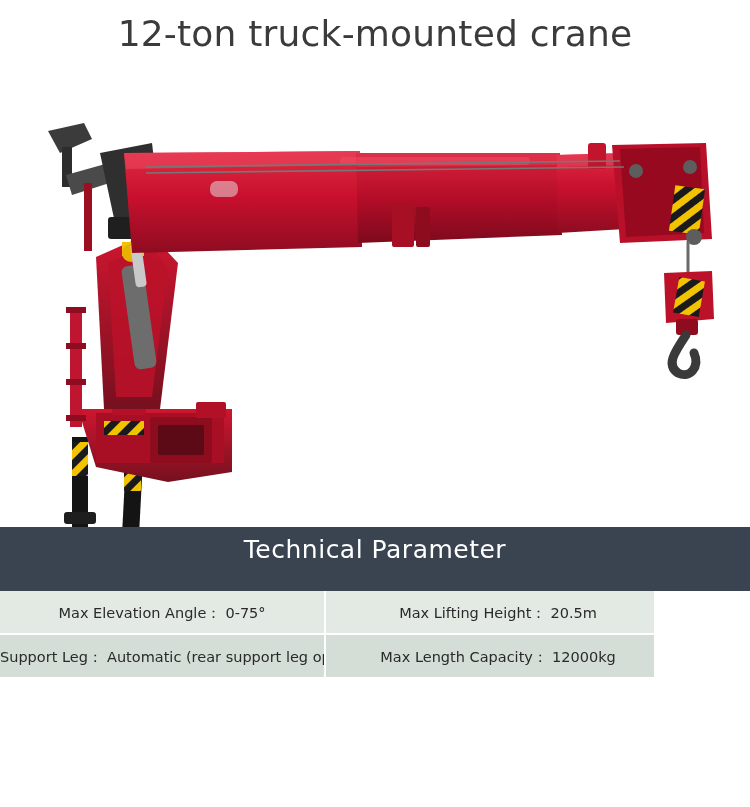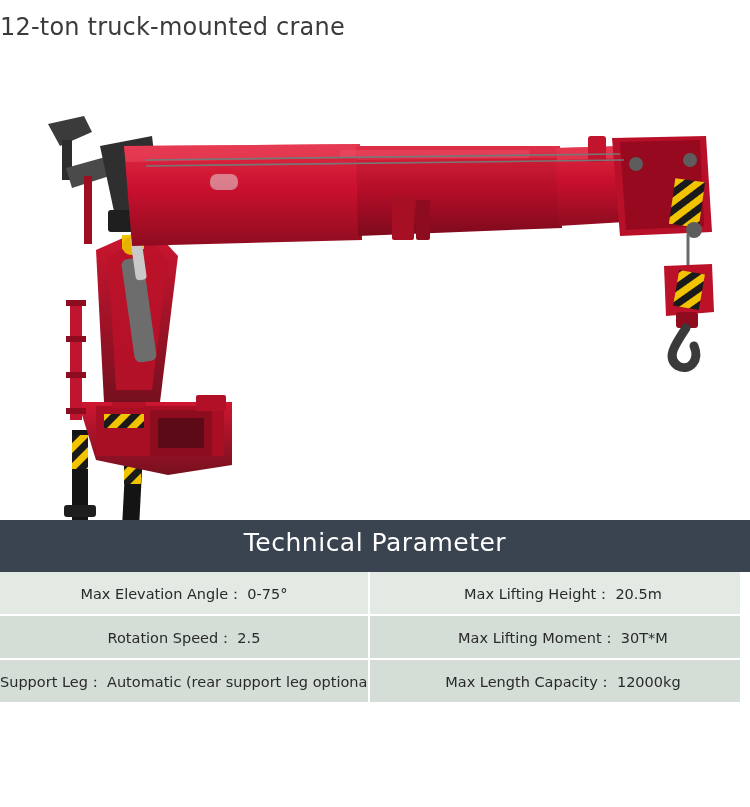--- a/index.html
+++ b/index.html
@@ -14,25 +14,26 @@
     overflow: hidden;
   }
   .page {
     position: relative;
     width: 750px;
     height: 807px;
   }
 
   
   .title {
-    font-size: 24px;
+    text-align: center;
+    font-size: 36px;
     color: #3b3b3b;
     font-weight: 400;
     letter-spacing: 0.2px;
-    padding-top: 4px;
+    padding-top: 11px;
     height: 46px;
     line-height: 46px;
     font-family: "DejaVu Sans", sans-serif;
   }
 
   
   .photo {
     position: relative;
     width: 750px;
     height: 470px;
@@ -42,32 +43,32 @@
   .photo svg {
     display: block;
   }
 
   
   .spec-header {
     background: #3a4450;
     color: #ffffff;
     text-align: center;
     font-size: 25px;
-    height: 52px;
+    height: 64px;
     line-height: 46px;
     letter-spacing: 0.5px;
   }
   .spec-table {
     display: flex;
     flex-wrap: wrap;
     width: 750px;
   }
   .spec-row {
     display: flex;
-    width: 740px;
+    width: 654px;
   }
   .cell {
     width: 375px;
     box-sizing: border-box;
     height: 44px;
     line-height: 44px;
     text-align: center;
     font-size: 14.5px;
     color: #2a2a2a;
     border-right: 2px solid #ffffff;
@@ -204,24 +205,20 @@
   </div>
 
   <div class="spec-header">Technical Parameter</div>
 
   <div class="spec-table">
     <div class="spec-row">
       <div class="cell shade-a">Max Elevation Angle： 0-75°</div>
       <div class="cell shade-a">Max Lifting Height： 20.5m</div>
     </div>
     <div class="spec-row">
-      <div class="cell shade-b">Rotation Speed： 2.5</div>
-      <div class="cell shade-b">Max Lifting Moment： 30T*M</div>
-    </div>
-    <div class="spec-row">
       <div class="cell shade-b">Support Leg： Automatic (rear support leg optional)</div>
       <div class="cell shade-b">Max Length Capacity： 12000kg</div>
     </div>
     <div class="spec-row">
     </div>
   </div>
 
 </div>
 
 </body></html>

